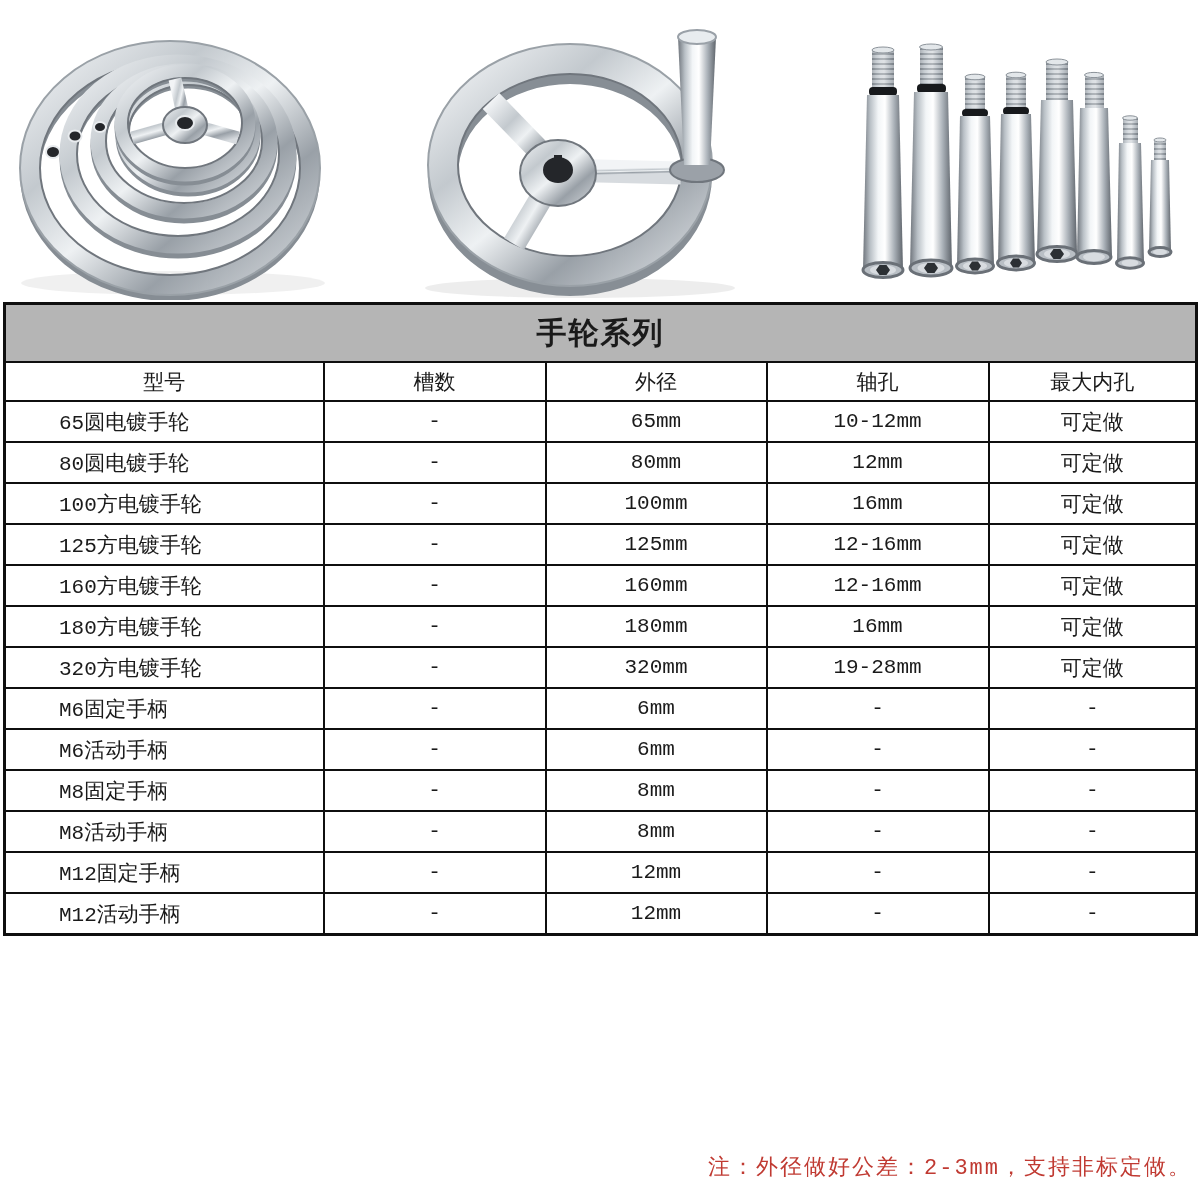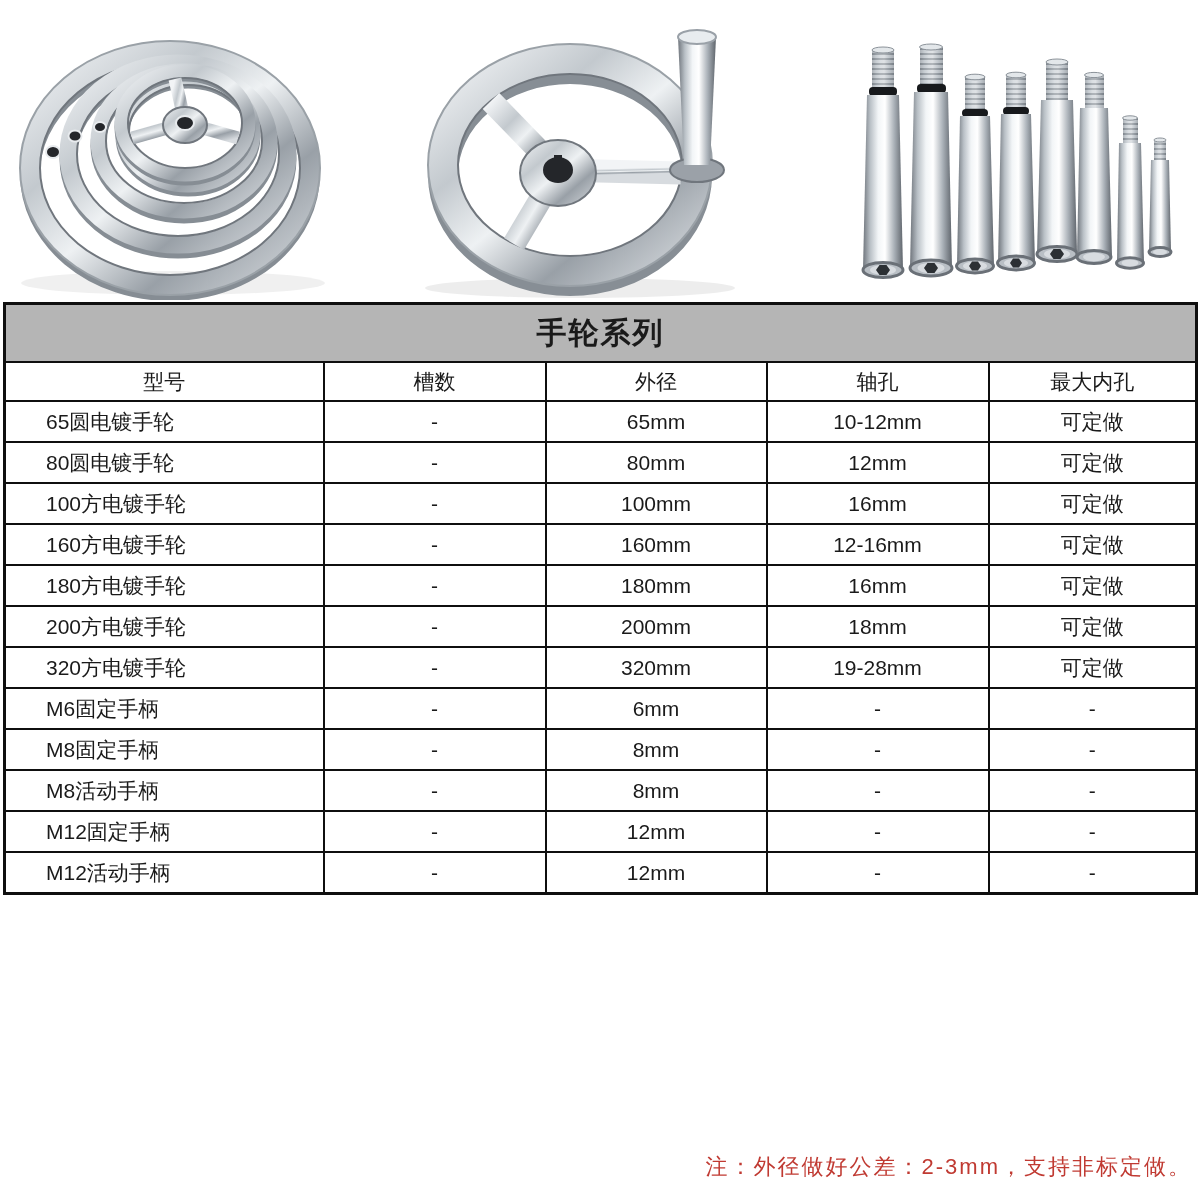--- a/index.html
+++ b/index.html
@@ -1,21 +1,21 @@
 <!DOCTYPE html>
 <html style="--title-bg: #b5b5b5; --border: #0f0f0f; --text: #1a1a1a; --note-red: #c03a32;"><head>
 <meta charset="utf-8">
 <style>
   html,body{margin:0;padding:0;background:#ffffff;}
   .page{
     position:relative;
     width:1200px;height:1186px;
     background:#fff;
     overflow:hidden;
-    font-family:Liberation Sans, sans-serif;
+    font-family:Liberation Mono, monospace;
     color:var(--text,#1a1a1a);
   }
   
   .photos{position:absolute;left:0;top:0;width:1200px;height:300px;}
   .photo{position:absolute;top:0;}
   .photo.left{left:8px;top:15px;}
   .photo.mid{left:415px;top:5px;}
   .photo.right{left:845px;top:25px;}
   
   table.spec{
@@ -29,21 +29,21 @@
     text-align:center;vertical-align:middle;
     padding:0;font-weight:normal;
     overflow:hidden;white-space:nowrap;
   }
   tr.title-row th{
     height:56px;background:var(--title-bg,#b5b5b5);
     font-size:30px;font-weight:bold;letter-spacing:2px;
   }
   tr.header-row th{height:37px;}
   tbody td{height:39px;}
-  tbody td.col-model{text-align:left;padding-left:40px;}
+  tbody td.col-model{text-align:left;padding-left:53px;}
   
   .note{
     position:absolute;top:1152px;right:8px;
     color:var(--note-red,#c03a32);
     font-size:22px;letter-spacing:2px;
   }
 </style>
 </head>
 <body>
 
@@ -253,55 +253,62 @@
           <td>可定做</td>
         </tr>
         <tr>
           <td class="col-model">100方电镀手轮</td>
           <td>-</td>
           <td>100mm</td>
           <td>16mm</td>
           <td>可定做</td>
         </tr>
         <tr>
+          <td class="col-model">125方电镀手轮</td>
+          <td>-</td>
+          <td>125mm</td>
+          <td>12-16mm</td>
+          <td>可定做</td>
+        </tr>
+        <tr>
           <td class="col-model">160方电镀手轮</td>
           <td>-</td>
           <td>160mm</td>
           <td>12-16mm</td>
           <td>可定做</td>
         </tr>
         <tr>
           <td class="col-model">180方电镀手轮</td>
           <td>-</td>
           <td>180mm</td>
           <td>16mm</td>
           <td>可定做</td>
         </tr>
         <tr>
-          <td class="col-model">200方电镀手轮</td>
-          <td>-</td>
-          <td>200mm</td>
-          <td>18mm</td>
-          <td>可定做</td>
-        </tr>
-        <tr>
           <td class="col-model">320方电镀手轮</td>
           <td>-</td>
           <td>320mm</td>
           <td>19-28mm</td>
           <td>可定做</td>
         </tr>
         <tr>
           <td class="col-model">M6固定手柄</td>
           <td>-</td>
           <td>6mm</td>
           <td>-</td>
           <td>-</td>
         </tr>
         <tr>
+          <td class="col-model">M6活动手柄</td>
+          <td>-</td>
+          <td>6mm</td>
+          <td>-</td>
+          <td>-</td>
+        </tr>
+        <tr>
           <td class="col-model">M8固定手柄</td>
           <td>-</td>
           <td>8mm</td>
           <td>-</td>
           <td>-</td>
         </tr>
         <tr>
           <td class="col-model">M8活动手柄</td>
           <td>-</td>
           <td>8mm</td>

